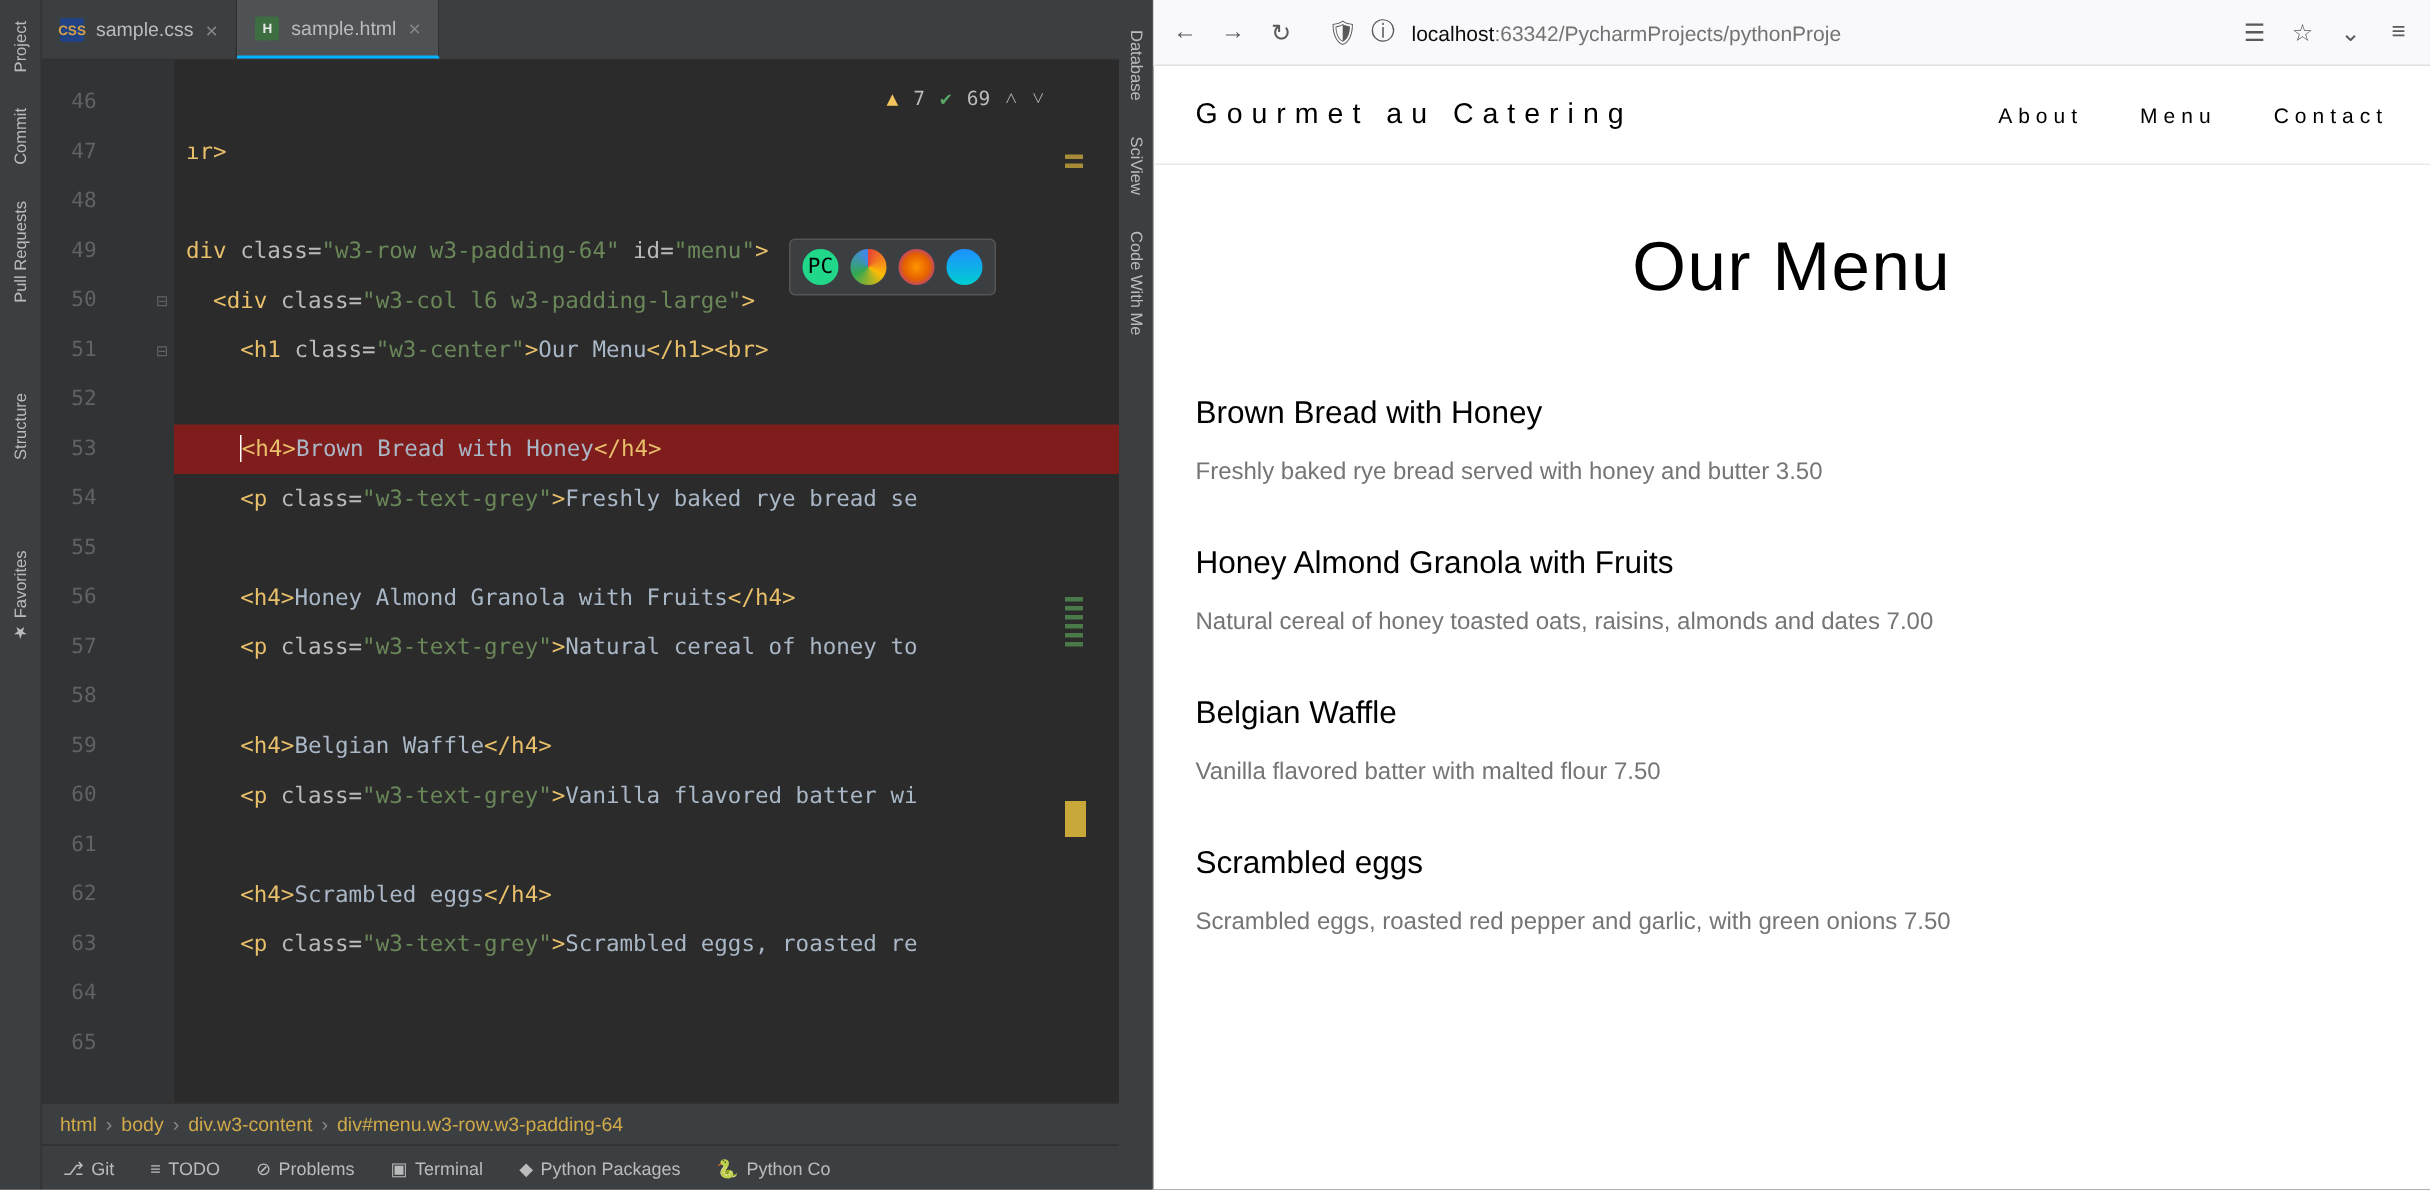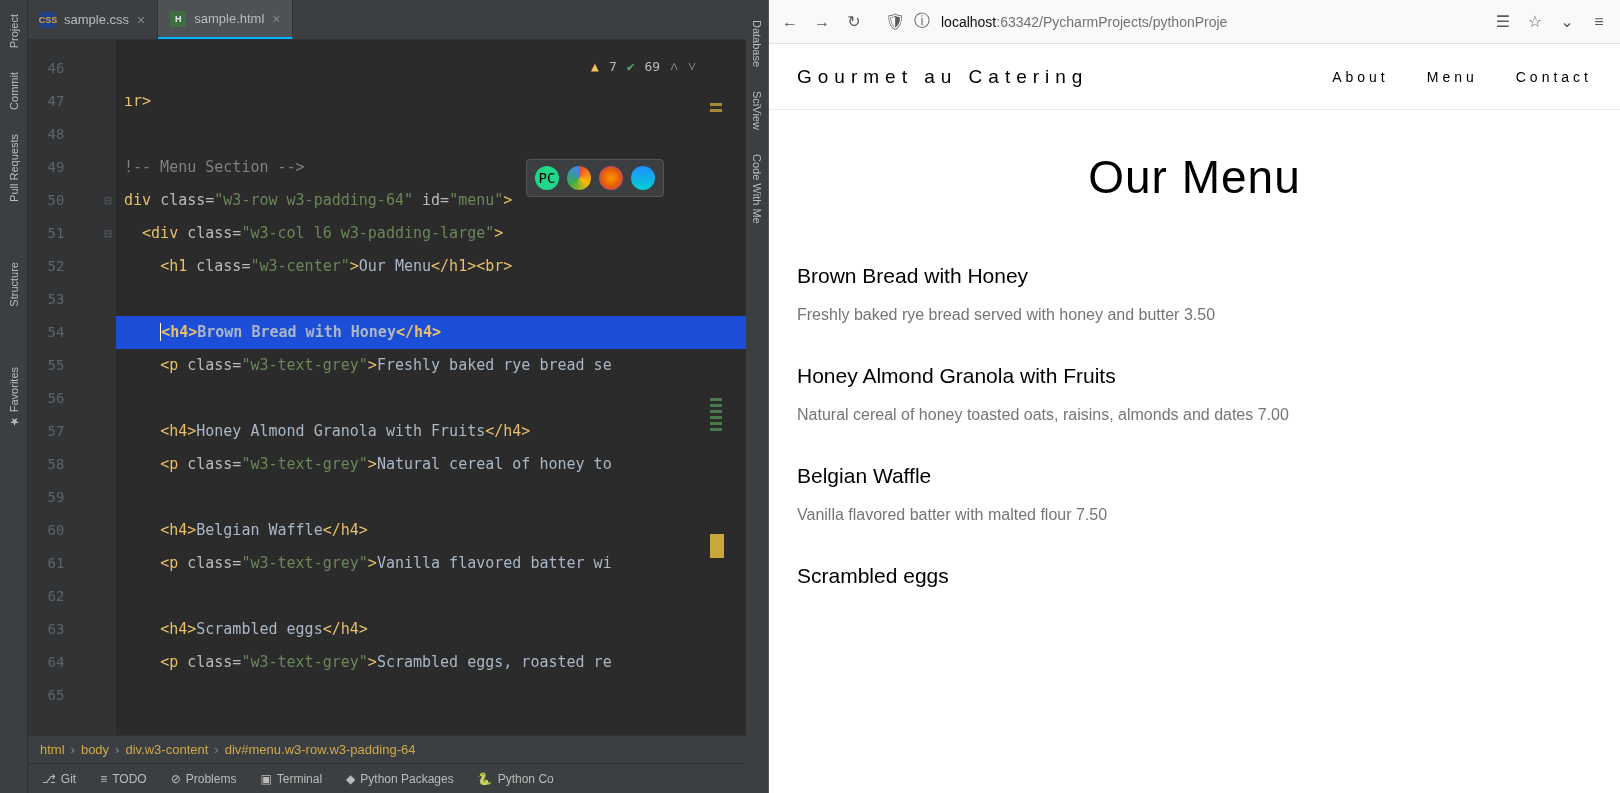--- a/index.html
+++ b/index.html
@@ -121,21 +121,21 @@
   font-size: 15px;
   position: relative;
   overflow: hidden;
 }
 .code-line {
   height: 33px;
   line-height: 33px;
   white-space: pre;
   padding-left: 8px;
 }
-.code-line.hl { background: #1d4ed8; font-weight: bold; }
+.code-line.hl { background: #7f1d1d; }
 .tag { color: #e8bf6a; }
 .attr { color: #bababa; }
 .val { color: #6a8759; }
 .txt { color: #a9b7c6; }
 .comment { color: #808080; }
 .inspections {
   position: absolute;
   top: 18px;
   right: 50px;
   display: flex;
@@ -370,21 +370,20 @@
         </div>
         <div class="browser-floater">
           <div class="browser-ico" style="background:#21d789;color:#000">PC</div>
           <div class="browser-ico" style="background:conic-gradient(#ea4335,#fbbc05,#34a853,#4285f4)"></div>
           <div class="browser-ico" style="background:radial-gradient(#ff9500,#e66000,#8a2be2)"></div>
           <div class="browser-ico" style="background:linear-gradient(#1e90ff,#00ced1)"></div>
         </div>
       <div class="code-line"></div>
           <div class="code-line"><span class="tag">ır&gt;</span></div>
           <div class="code-line"></div>
-          <div class="code-line"><span class="comment">!-- Menu Section --&gt;</span></div>
           <div class="code-line"><span class="tag">div</span> <span class="attr">class=</span><span class="val">"w3-row w3-padding-64"</span> <span class="attr">id=</span><span class="val">"menu"</span><span class="tag">&gt;</span></div>
           <div class="code-line">  <span class="tag">&lt;div</span> <span class="attr">class=</span><span class="val">"w3-col l6 w3-padding-large"</span><span class="tag">&gt;</span></div>
           <div class="code-line">    <span class="tag">&lt;h1</span> <span class="attr">class=</span><span class="val">"w3-center"</span><span class="tag">&gt;</span><span class="txt">Our Menu</span><span class="tag">&lt;/h1&gt;</span><span class="tag">&lt;br&gt;</span></div>
           <div class="code-line"></div>
           <div class="code-line hl">    <span class="tag"><span style="border-left:1px solid #fff">&lt;</span>h4&gt;</span><span class="txt">Brown Bread with Honey</span><span class="tag">&lt;/h4&gt;</span></div>
           <div class="code-line">    <span class="tag">&lt;p</span> <span class="attr">class=</span><span class="val">"w3-text-grey"</span><span class="tag">&gt;</span><span class="txt">Freshly baked rye bread se</span></div>
           <div class="code-line"></div>
           <div class="code-line">    <span class="tag">&lt;h4&gt;</span><span class="txt">Honey Almond Granola with Fruits</span><span class="tag">&lt;/h4&gt;</span></div>
           <div class="code-line">    <span class="tag">&lt;p</span> <span class="attr">class=</span><span class="val">"w3-text-grey"</span><span class="tag">&gt;</span><span class="txt">Natural cereal of honey to</span></div>
           <div class="code-line"></div>
@@ -472,17 +471,18 @@
           <div class="menu-item">
             <h4>Honey Almond Granola with Fruits</h4>
             <p>Natural cereal of honey toasted oats, raisins, almonds and dates 7.00</p>
           </div>
           <div class="menu-item">
             <h4>Belgian Waffle</h4>
             <p>Vanilla flavored batter with malted flour 7.50</p>
           </div>
           <div class="menu-item">
             <h4>Scrambled eggs</h4>
+            <p>Scrambled eggs, roasted red pepper and garlic, with green onions 7.50</p>
           </div>
         </div>
     </div>
   </div>
 </div>
 
 </body></html>

